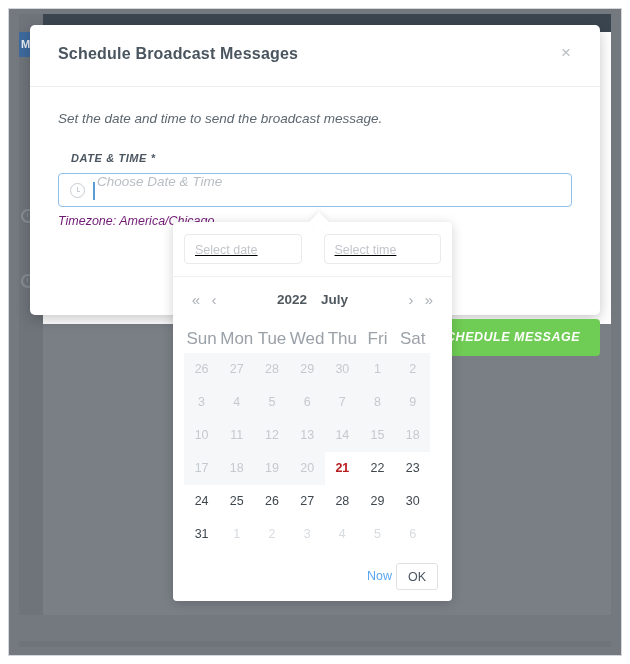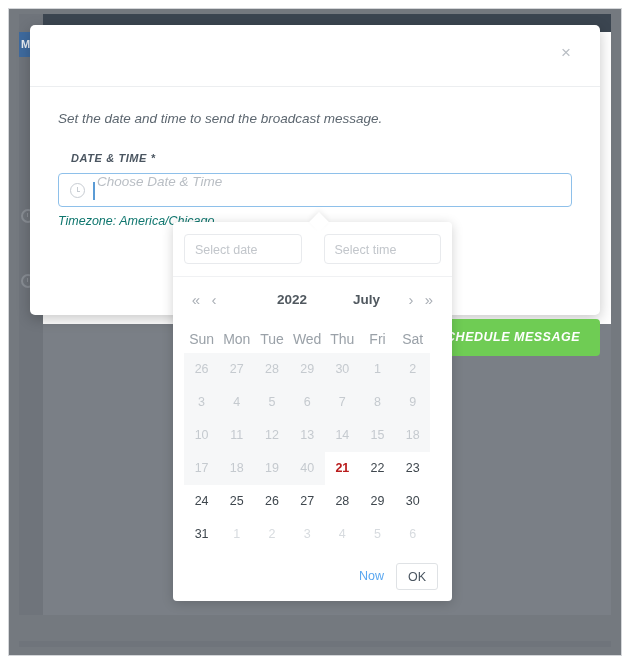--- a/index.html
+++ b/index.html
@@ -215,21 +215,21 @@
   .dt-input .dt-placeholder {
     position: absolute;
     left: 38px;
     top: 0;
     font-size: 13.5px;
     color: #b9bec4;
   }
   .tz-note {
     margin-top: 7px;
     font-size: 12.5px;
-    color: #0f766e;
+    color: #701a75;
   }
   .submit-btn {
     position: absolute;
     right: 0px;
     top: 232px;
     height: 37px;
     padding: 0 20px;
     background: #6fcc54;
     border: none;
     border-radius: 4px;
@@ -266,20 +266,21 @@
     transform: rotate(45deg);
     box-shadow: -2px -2px 5px rgba(0,0,0,.06);
   }
   .picker-inputs {
     position: relative;
     display: flex;
     gap: 22px;
     padding: 12px 11px;
     border-bottom: 1px solid #f0f1f3;
     box-sizing: border-box;
+    text-decoration: underline;
   }
   .picker-inputs .pi {
     flex: 1;
     height: 30px;
     border: 1px solid #e8eaed;
     border-radius: 4px;
     font-size: 12.5px;
     color: #c2c6cb;
     line-height: 30px;
     padding-left: 10px;
@@ -301,40 +302,39 @@
     user-select: none;
     width: 18px;
     text-align: center;
   }
   .nav-spacer { flex: 1; }
   .nav-label {
     font-size: 13.5px;
     font-weight: bold;
     color: #50585f;
     padding: 0 7px;
-    margin-left: 32px;
   }
   .cal {
     padding: 4px 11px 0 11px;
     box-sizing: border-box;
   }
   .cal-row {
     display: flex;
   }
   .cal-cell {
     width: 35.2px;
     height: 33px;
     line-height: 33px;
     text-align: center;
     font-size: 12.5px;
     box-sizing: border-box;
   }
   .cal-head .cal-cell {
     color: #9aa1a8;
-    font-size: 14px;
+    font-size: 17px;
     height: 28px;
     line-height: 28px;
   }
   .cal-row .day {
     color: #3f474e;
     cursor: pointer;
   }
   .cal-row .day.disabled {
     color: #c5cacf;
     background: #f6f7f8;
@@ -348,21 +348,21 @@
     color: #b91c1c;
     font-weight: bold;
     cursor: pointer;
   }
   .picker-footer {
     position: relative;
     height: 50px;
     display: flex;
     align-items: center;
     justify-content: flex-end;
-    gap: 12px;
+    gap: 4px;
     padding: 0 14px 0 0;
     box-sizing: border-box;
   }
   .now-link {
     font-size: 12.5px;
     color: #5aa7f0;
     cursor: pointer;
   }
   .ok-btn {
     min-width: 42px;
@@ -391,20 +391,21 @@
     <div class="page-side-label">M</div>
     <div class="page-content-strip"></div>
     <div class="page-card-white"></div>
     <div class="page-row-icon r1"></div>
     <div class="page-row-icon r2"></div>
     <div class="page-bottom-band"></div>
   </div>
 
   <div class="modal">
     <div class="modal-header">
+      <div class="modal-title">Schedule Broadcast Messages</div>
       <div class="modal-close">×</div>
     </div>
 
     <div class="modal-body">
       <p class="modal-desc">Set the date and time to send the broadcast message.</p>
 
       <div class="field-label">DATE &amp; TIME *</div>
 
       <div class="dt-input">
         <span class="clock-icon"></span>
@@ -472,21 +473,21 @@
             <div class="cal-cell day disabled">12</div>
             <div class="cal-cell day disabled">13</div>
             <div class="cal-cell day disabled">14</div>
             <div class="cal-cell day disabled">15</div>
             <div class="cal-cell day disabled">18</div>
           </div>
           <div class="cal-row">
             <div class="cal-cell day disabled">17</div>
             <div class="cal-cell day disabled">18</div>
             <div class="cal-cell day disabled">19</div>
-            <div class="cal-cell day disabled">40</div>
+            <div class="cal-cell day disabled">20</div>
             <div class="cal-cell day today">21</div>
             <div class="cal-cell day">22</div>
             <div class="cal-cell day">23</div>
           </div>
           <div class="cal-row">
             <div class="cal-cell day">24</div>
             <div class="cal-cell day">25</div>
             <div class="cal-cell day">26</div>
             <div class="cal-cell day">27</div>
             <div class="cal-cell day">28</div>

